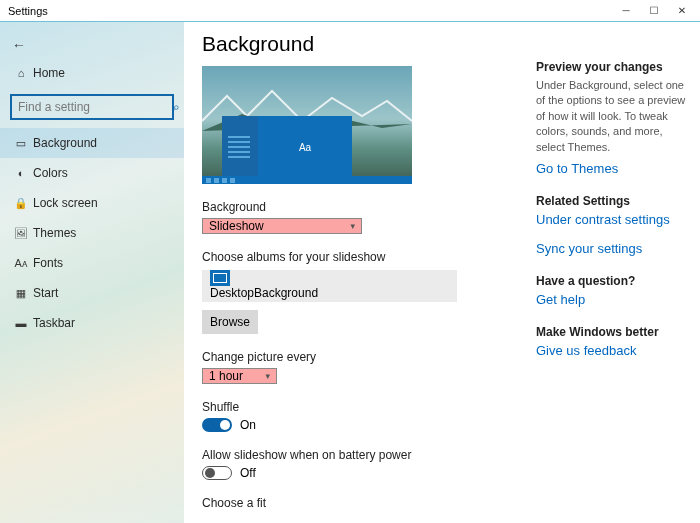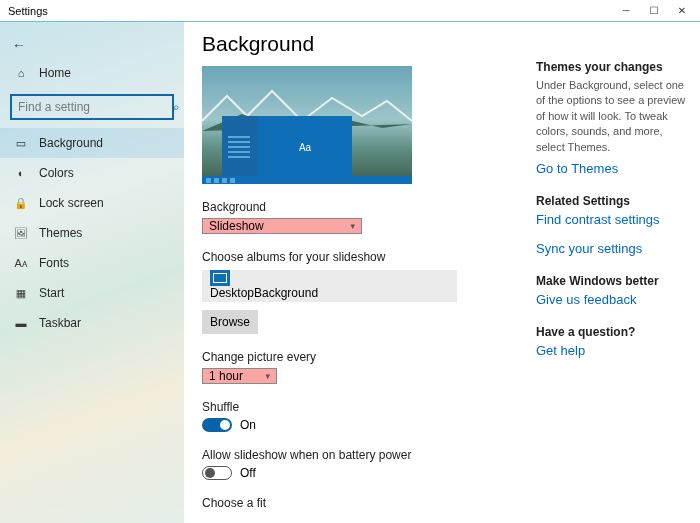--- a/index.html
+++ b/index.html
@@ -8,21 +8,21 @@
 .titlebar { height: 22px; display: flex; align-items: center; padding: 0 4px; border-bottom: 1px solid #6dc2d6; }
 .titlebar .title { font-size: 11px; margin-left: 4px; }
 .titlebar .spacer { flex: 1; }
 .titlebar .winbtn { width: 28px; height: 20px; display: flex; align-items: center; justify-content: center; font-size: 10px; color: #333; cursor: default; }
 
 .app { display: flex; height: 503px; }
 
 .sidebar { width: 184px; background: linear-gradient(160deg, #c7e4ec 0%, #e7f0ed 35%, #d5e9e0 55%, #f2eddb 75%, #e3eee8 100%); opacity: 0.97; padding-top: 6px; }
 .side-row { display: flex; align-items: center; height: 30px; padding: 0 12px; font-size: 12px; color: #222; }
 .side-row .icon { width: 18px; display: flex; justify-content: center; font-size: 11px; color: #333; }
-.side-row .label { margin-left: 9px; }
+.side-row .label { margin-left: 3px; }
 .side-row.selected { background: rgba(0,120,215,0.12); }
 
 .back-row { height: 30px; display:flex; align-items:center; padding:0 12px; }
 .back-row .arrow { font-size: 14px; color:#333; }
 
 .search-wrap { padding: 6px 10px 8px 10px; }
 .search { width: 100%; height: 26px; border: 2px solid #0a63a8; display: flex; align-items: center; padding: 0 6px; background: transparent; }
 .search input { flex:1; border:none; outline:none; background:transparent; font-size:12px; color:#999; }
 .search .mag { color:#0a63a8; font-size:12px; }
 
@@ -189,32 +189,32 @@
           </div>
         <span>Off</span>
       </div>
 
       <div class="lbl">Choose a fit</div>
       
     </div>
 
     <div class="right">
       <div class="block">
-        <div class="rh">Themes your changes</div>
+        <div class="rh">Preview your changes</div>
         <div class="rt">Under Background, select one of the options to see a preview of how it will look. To tweak colors, sounds, and more, select Themes.</div>
         <a class="link">Go to Themes</a>
       </div>
       <div class="block">
         <div class="rh">Related Settings</div>
-        <a class="link">Find contrast settings</a>
+        <a class="link">Under contrast settings</a>
         <a class="link">Sync your settings</a>
+      </div>
+      <div class="block">
+        <div class="rh">Have a question?</div>
+        <a class="link">Get help</a>
       </div>
       <div class="block">
         <div class="rh">Make Windows better</div>
         <a class="link">Give us feedback</a>
       </div>
-      <div class="block">
-        <div class="rh">Have a question?</div>
-        <a class="link">Get help</a>
-      </div>
     </div>
   </div>
 </div>
 
 </body></html>

